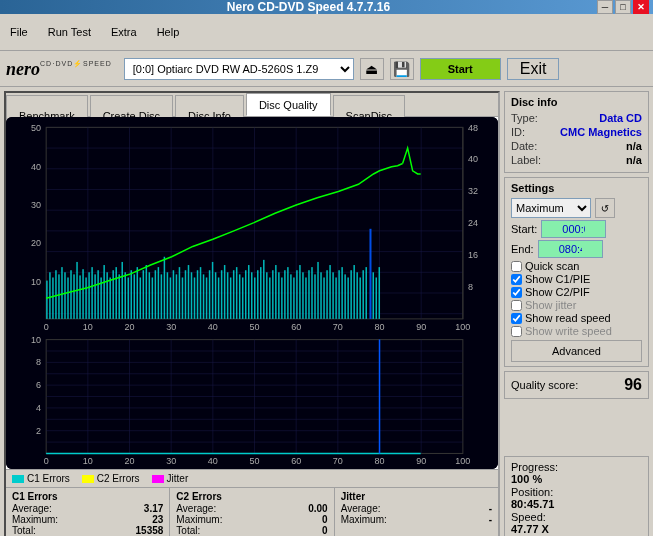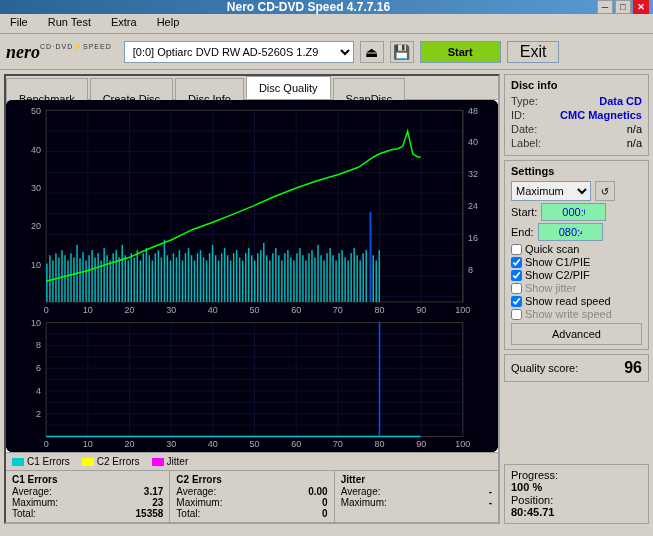--- a/index.html
+++ b/index.html
@@ -8,21 +8,21 @@
     
     .title-bar { background: linear-gradient(to right, #2a6496, #5b9bd5); height: 14px; display: flex; align-items: center; justify-content: space-between; padding: 0 4px; color: white; font-size: 12px; font-weight: bold; }
     .title-bar-title { flex: 1; text-align: center; }
     .title-bar-controls { display: flex; gap: 2px; }
     .title-btn { width: 16px; height: 14px; border: 1px solid #999; display: flex; align-items: center; justify-content: center; font-size: 9px; cursor: pointer; color: #000; }
     .title-btn.minimize { background: #d4d0c8; }
     .title-btn.maximize { background: #d4d0c8; }
     .title-btn.close { background: #e81123; color: white; border-color: #e81123; }
     
     
-    .menu-bar { background: #d4d0c8; height: 20px; display: flex; align-items: flex-start; padding: 0 4px; border-bottom: 1px solid #a0a0a0; gap: 8px; }
+    .menu-bar { background: #d4d0c8; height: 37px; display: flex; align-items: center; padding: 0 4px; border-bottom: 1px solid #a0a0a0; gap: 8px; }
     .menu-item { padding: 2px 6px; cursor: pointer; font-size: 11px; }
     
     
     .toolbar { background: #d4d0c8; height: 36px; display: flex; align-items: center; padding: 2px 6px; gap: 6px; border-bottom: 1px solid #a0a0a0; }
     .nero-logo { display: flex; margin-right: 6px; }
     .nero-logo .nero-text { font-size: 16px; font-weight: bold; color: black; line-height: 1; }
     .nero-logo .sub-text { font-size: 7px; color: #333; letter-spacing: 1px; }
     .device-selector { height: 22px; width: 230px; border: 1px solid #7f9db9; background: white; font-size: 11px; padding: 1px 4px; }
     .toolbar-icon-btn { width: 24px; height: 22px; border: 1px solid #a0a0a0; background: #d4d0c8; display: flex; align-items: center; justify-content: center; cursor: pointer; font-size: 14px; }
     .start-btn { background: #84cc16; border: 1px solid #7f9db9; height: 22px; padding: 0 27px; cursor: pointer; font-size: 11px; font-weight: bold; }
@@ -43,21 +43,21 @@
     .chart-container { flex: 1; background: #000010; position: relative; overflow: hidden; border-radius: 6px; }
     
     
     .right-panel { width: 145px; margin: 4px 4px 4px 2px; display: flex; flex-direction: column; gap: 4px; font-size: 11px; }
     
     .info-section { border: 1px solid #a0a0a0; background: #d4d0c8; padding: 4px 6px; }
     .info-section-title { font-weight: bold; margin-bottom: 4px; font-size: 11px; }
     .info-row { display: flex; justify-content: space-between; margin-bottom: 2px; }
     .info-label { color: #333; }
     .info-value { color: #0000cc; font-weight: bold; }
-    .info-value.normal { color: #000; font-weight: normal; padding-left: 28px; }
+    .info-value.normal { color: #000; font-weight: bold; padding-left: 28px; }
     
     .settings-section { border: 1px solid #a0a0a0; background: #d4d0c8; padding: 4px 6px; }
     .settings-title { font-weight: bold; margin-bottom: 4px; }
     .settings-row { display: flex; align-items: center; gap: 4px; margin-bottom: 2px; }
     .settings-select { height: 20px; width: 80px; border: 1px solid #7f9db9; font-size: 11px; }
     .time-input { width: 65px; height: 18px; border: 1px solid #7f9db9; background: #86efac; font-size: 11px; padding: 1px 20px; color: #0000cc; text-align: right; }
     .checkbox-row { display: flex; align-items: center; gap: 3px; margin-bottom: 1px; font-size: 11px; }
     .checkbox-row input[type=checkbox] { width: 11px; height: 11px; }
     
     .advanced-btn { width: 100%; height: 22px; background: #d4d0c8; border: 1px solid #a0a0a0; cursor: pointer; font-size: 11px; margin-top: 2px; }
@@ -480,15 +480,19 @@
 
     <div class="bottom-stats">
       <div class="stat-row">
         <span>Progress:</span>
         <span style="font-weight:bold;">100 %</span>
       </div>
       <div class="stat-row">
         <span>Position:</span>
         <span style="font-weight:bold;">80:45.71</span>
       </div>
+      <div class="stat-row">
+        <span>Speed:</span>
+        <span style="font-weight:bold;">47.77 X</span>
+      </div>
     </div>
   </div>
 </div>
 
 </body></html>

